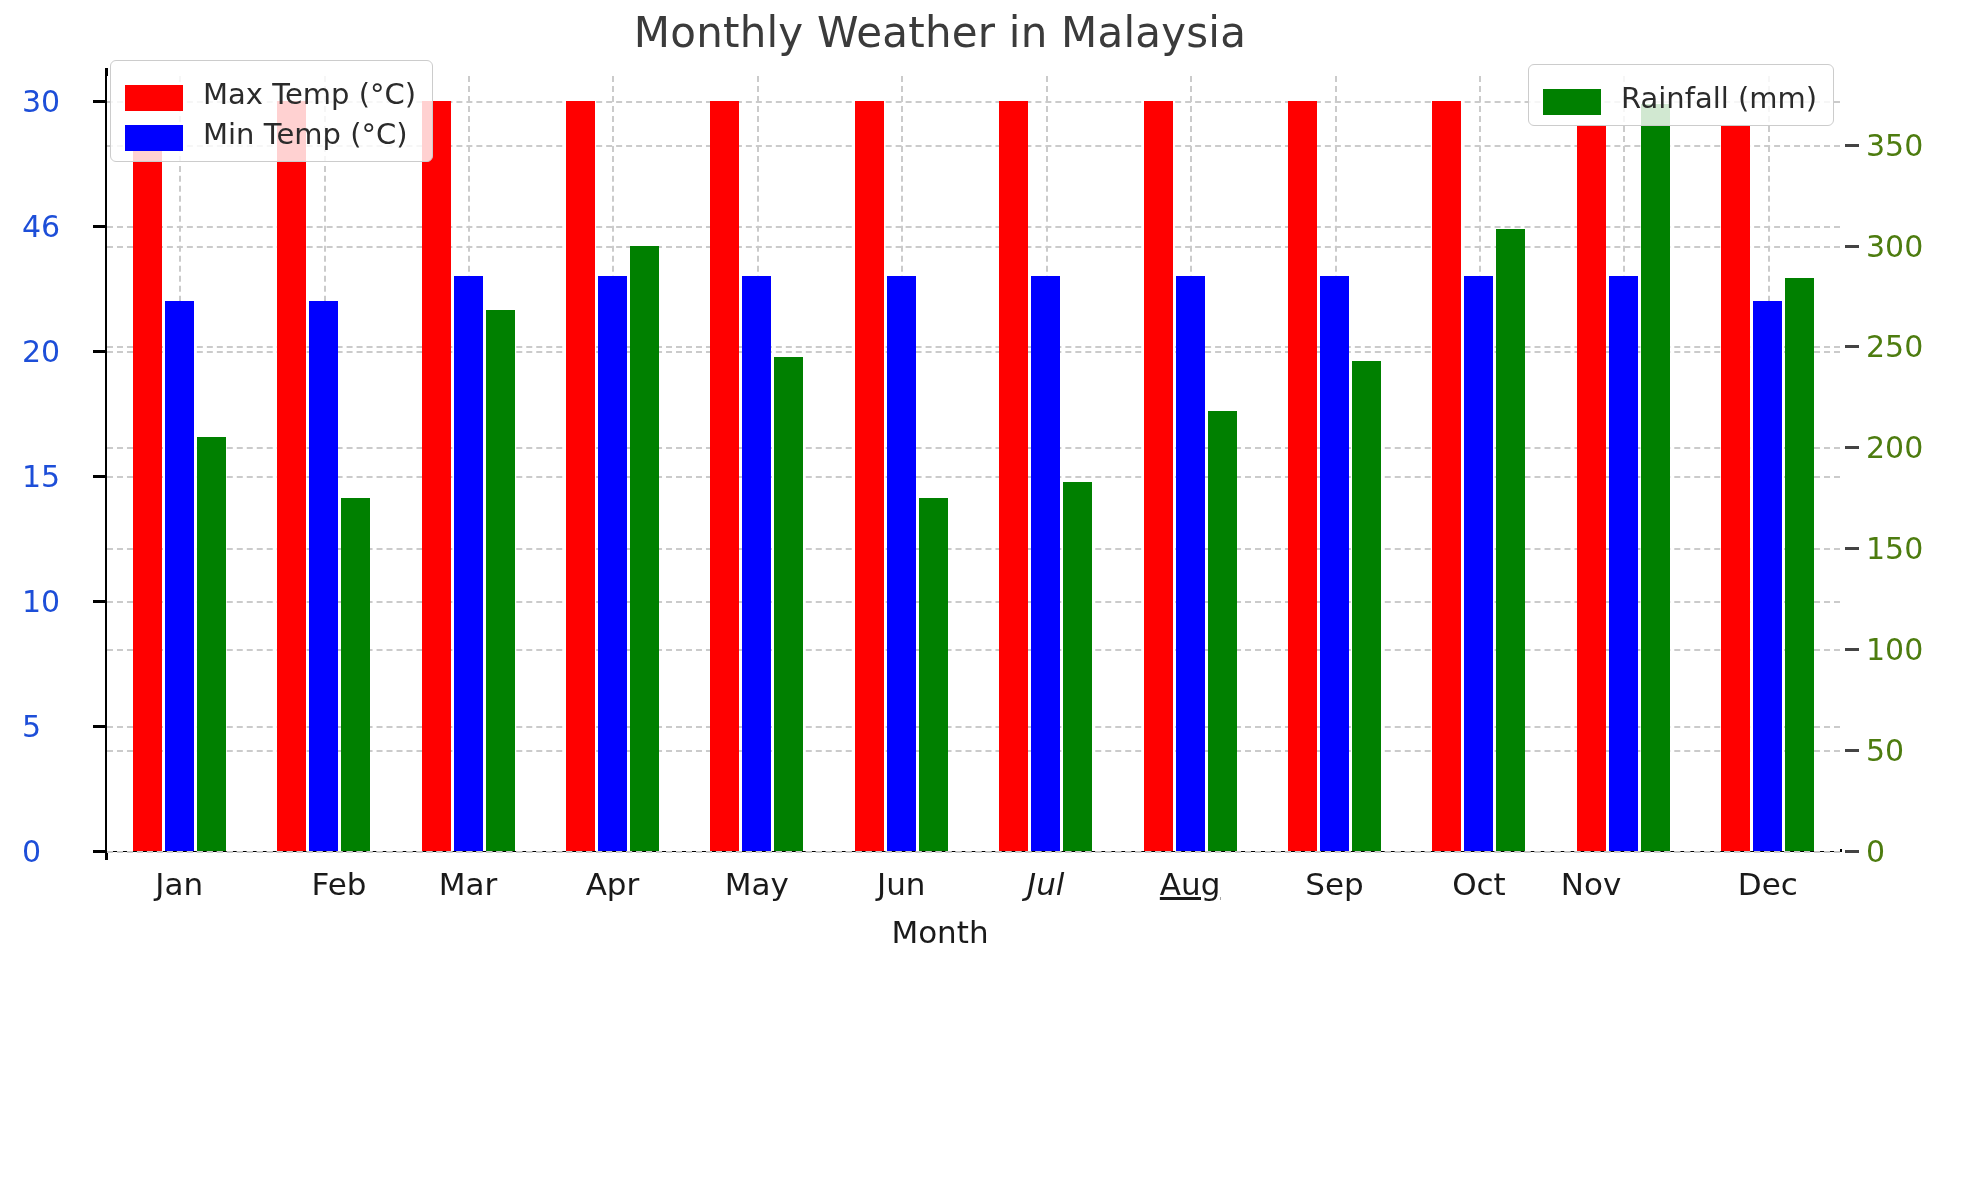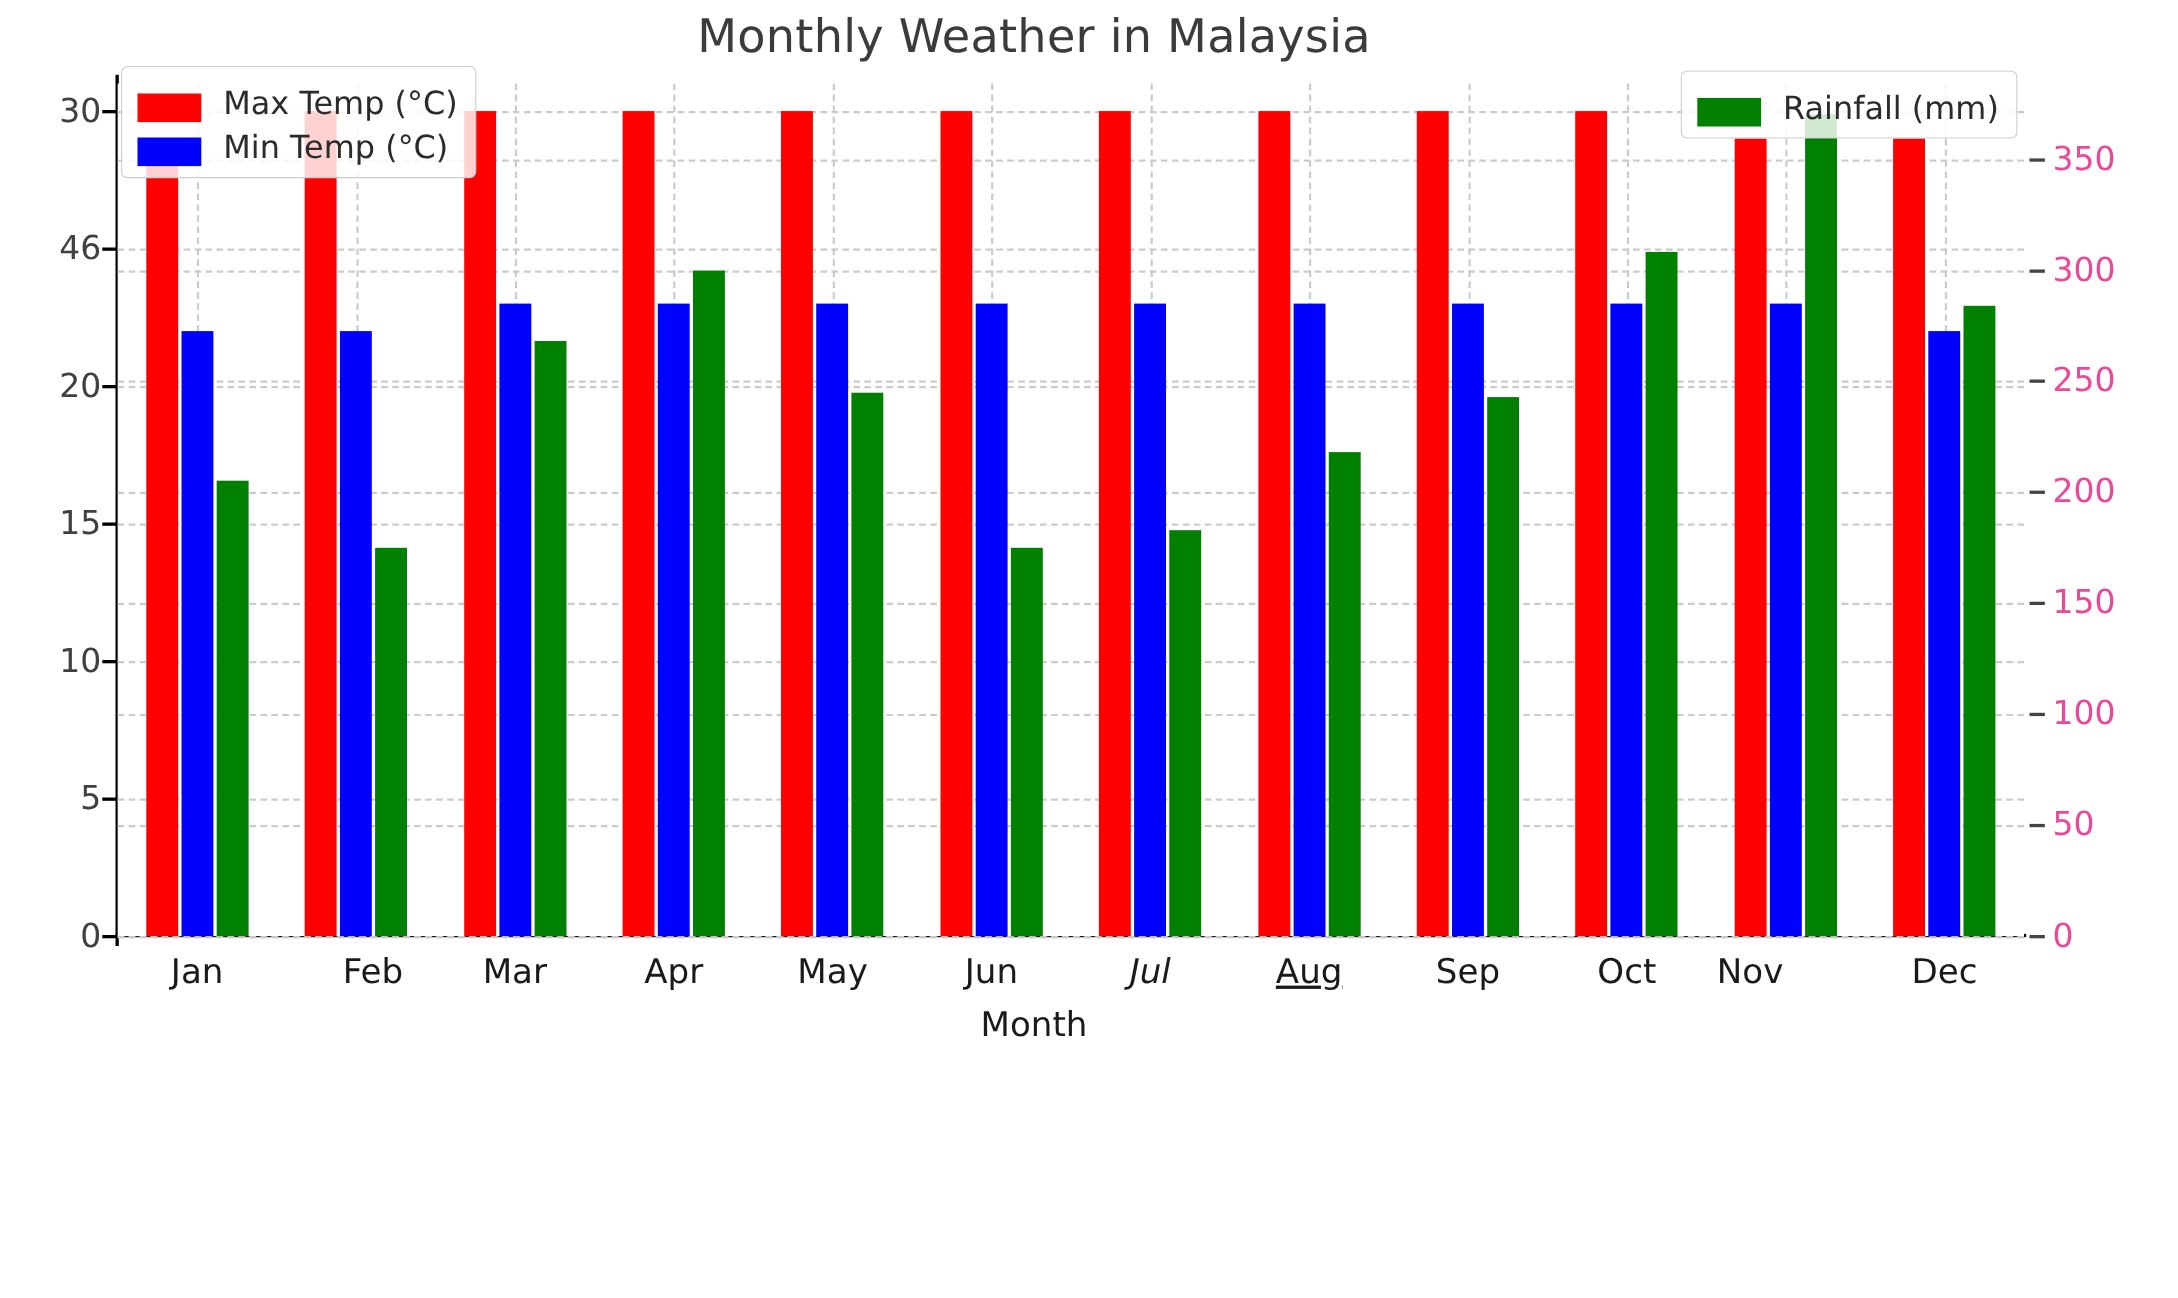--- a/index.html
+++ b/index.html
@@ -22,24 +22,24 @@
   #axis-left{position:absolute;left:105px;top:68px;width:3px;height:792px;background:#000;}
   #axis-bottom{position:absolute;left:105px;top:849px;width:1737px;height:3px;background:#000;}
 
   .gridline-h{position:absolute;left:0;width:100%;height:0;
     border-top:2px dashed #c9c9c9;opacity:.95;}
   .gridline-v{position:absolute;top:0;height:100%;width:0;
     border-left:2px dashed #c9c9c9;opacity:.95;}
 
   
   .tick-left{position:absolute;right:1888px;transform:translateY(-50%);
-    font-size:30px;color:#404040;white-space:nowrap;text-align:right;width:70px;}
+    font-size:30px;color:#1d4ed8;white-space:nowrap;text-align:left;width:70px;}
   .tickmark-left{position:absolute;left:93px;width:13px;height:3px;background:#000;transform:translateY(-1px);}
   .tick-right{position:absolute;left:1866px;transform:translateY(-50%);
-    font-size:30px;color:#ec4899;white-space:nowrap;}
+    font-size:30px;color:#4d7c0f;white-space:nowrap;}
   .tickmark-right{position:absolute;left:1845px;width:14px;height:3px;background:#444;transform:translateY(-1px);}
 
   .tick-x{position:absolute;top:866px;transform:translateX(-50%);
     font-size:31px;color:#1a1a1a;white-space:nowrap;}
 
   
   #ylabel-left{
     position:absolute;left:-6px;top:50%;transform:translateY(-50%) rotate(-90deg);
     transform-origin:center;font-size:31px;color:#1a1a1a;white-space:nowrap;
   }

